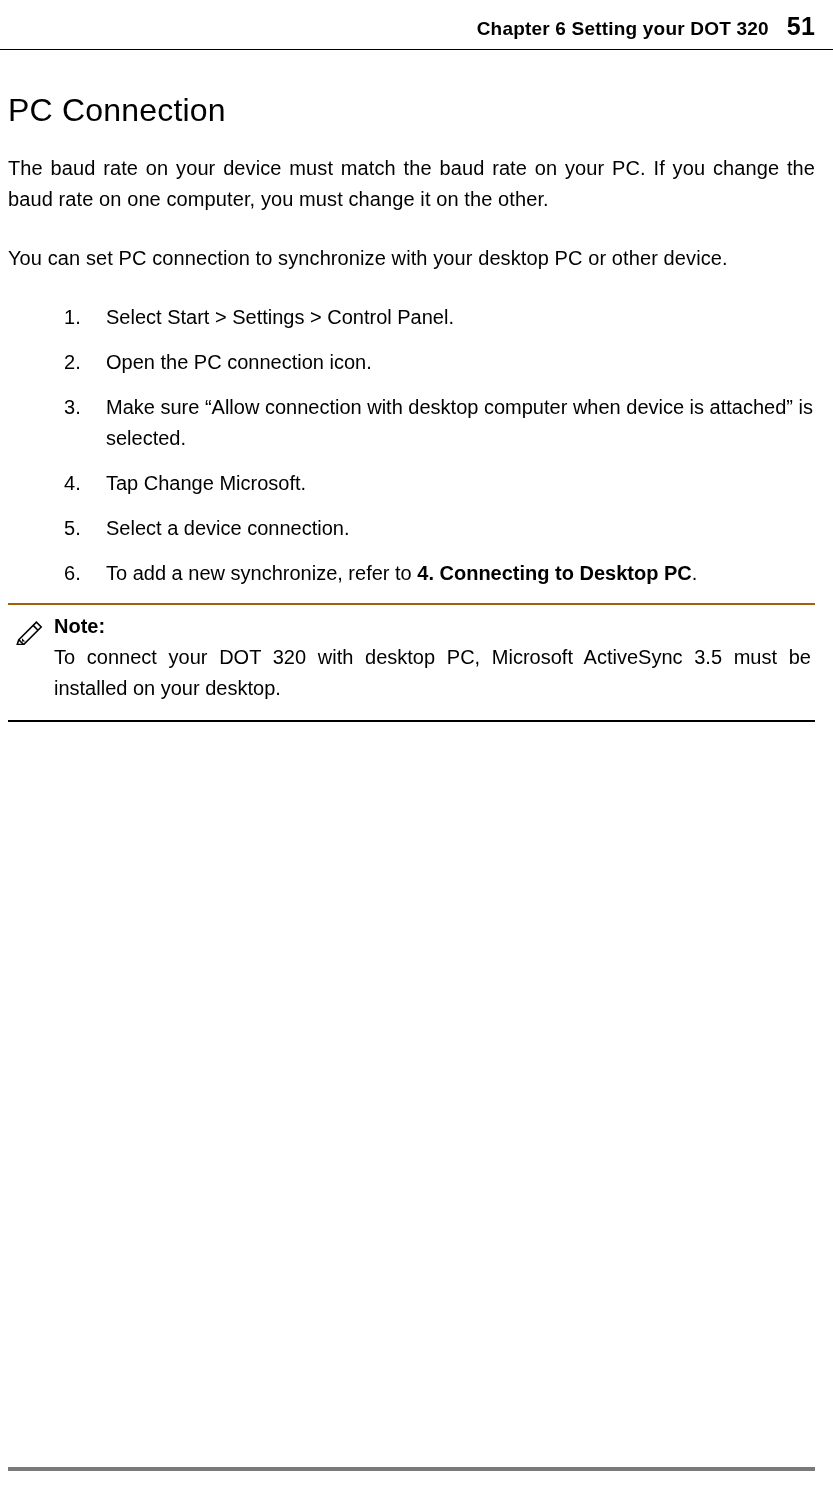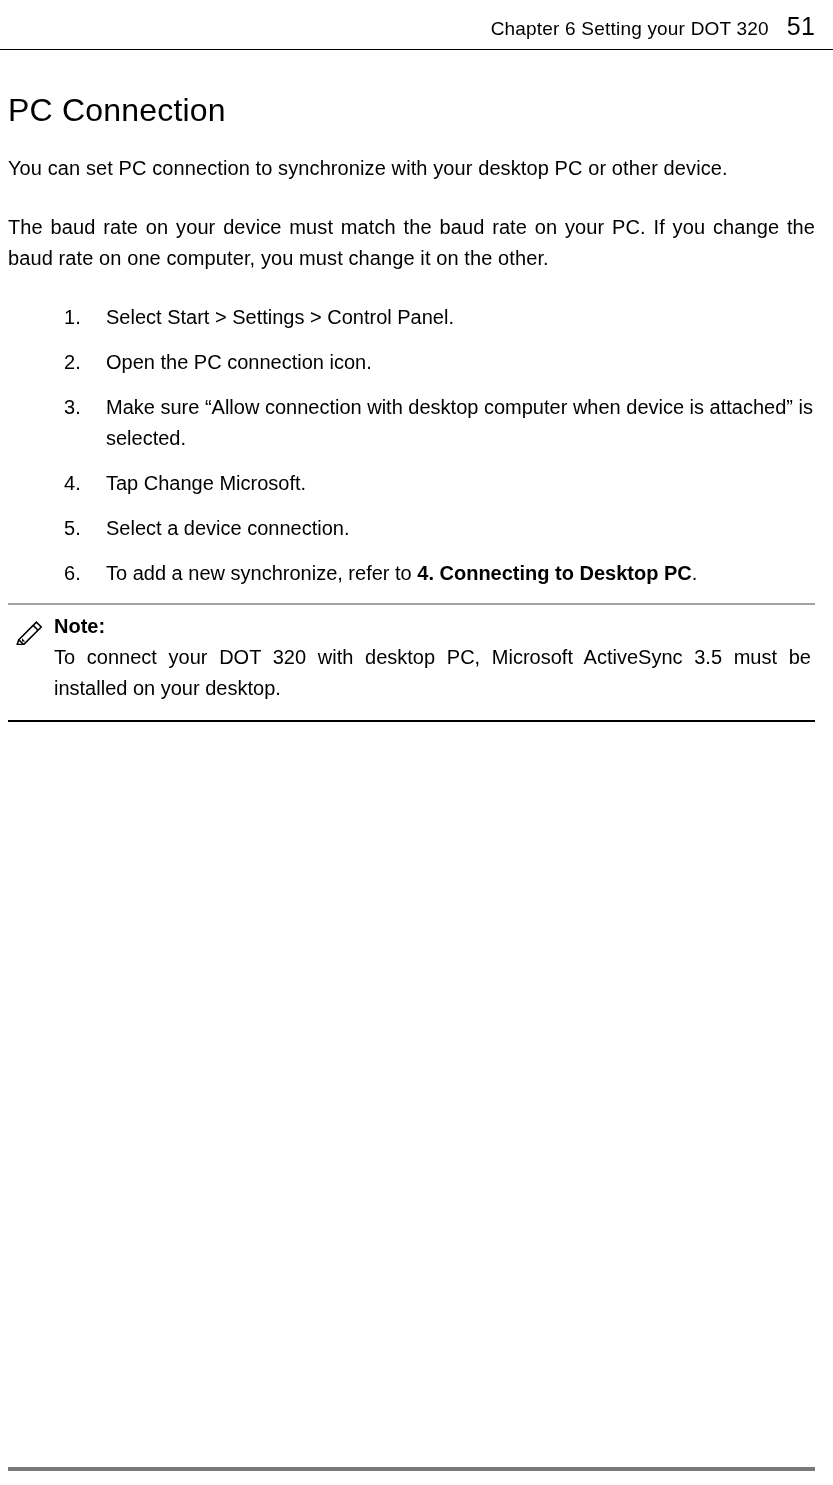--- a/index.html
+++ b/index.html
@@ -15,21 +15,21 @@
     padding: 0;
     position: relative;
   }
   .header {
     display: flex;
     justify-content: flex-end;
     align-items: baseline;
     padding: 12px 18px 8px 16px;
     border-bottom: 1.5px solid #000;
     font-size: 19px;
-    font-weight: 400;
+    font-weight: 700;
     letter-spacing: 0.2px;
   }
   .header .chapter { margin-right: 18px; }
   .header .pagenum { font-size: 25px; }
   .content {
     padding: 0 18px 0 8px;
   }
   h1.title {
     font-size: 32px;
     font-weight: 400;
@@ -62,21 +62,21 @@
   ol.steps li::before {
     content: counter(step) ".";
     position: absolute;
     left: 0;
     top: 0;
     font-size: 20px;
     font-weight: 300;
   }
   .bold-inline { font-weight: 600; text-align: center; }
   .note-box {
-    border-top: 2px solid #a3a3a3;
+    border-top: 2px solid #a16207;
     border-bottom: 2px solid #000;
     margin: 10px 0 34px 0;
     padding: 10px 0 16px 0;
     display: flex;
     align-items: flex-start;
   }
   .note-icon {
     width: 46px;
     flex: 0 0 46px;
     padding-left: 6px;
@@ -114,23 +114,23 @@
 
   <div class="header">
     <span class="chapter">Chapter 6    Setting your DOT 320</span>
     <span class="pagenum">51</span>
   </div>
 
   <div class="content">
 
     <h1 class="title">PC Connection</h1>
 
+    <p class="body justify">The baud rate on your device must match the baud rate on your PC. If you change the baud rate on one computer, you must change it on the other.</p>
+
     <p class="body">You can set PC connection to synchronize with your desktop PC or other device.</p>
-
-    <p class="body justify">The baud rate on your device must match the baud rate on your PC. If you change the baud rate on one computer, you must change it on the other.</p>
 
     <ol class="steps">
       <li>Select Start &gt; Settings &gt; Control Panel.</li>
       <li>Open the PC connection icon.</li>
       <li>Make sure “Allow connection with desktop computer when device is attached” is selected.</li>
       <li>Tap Change Microsoft.</li>
       <li>Select a device connection.</li>
       <li>
         <span>To add a new synchronize, refer to </span><span class="bold-inline">4. Connecting to Desktop PC</span><span>.</span>
       </li>

